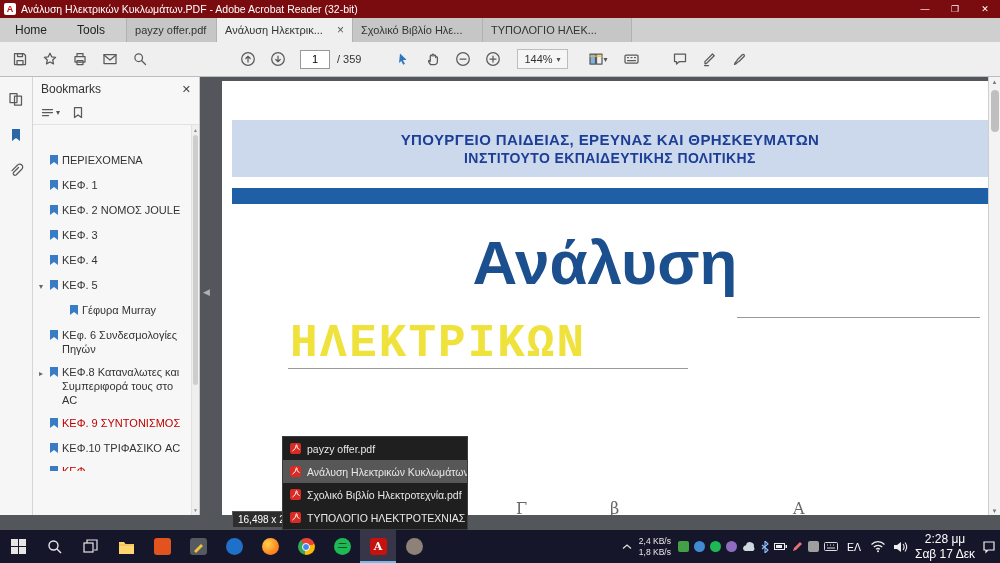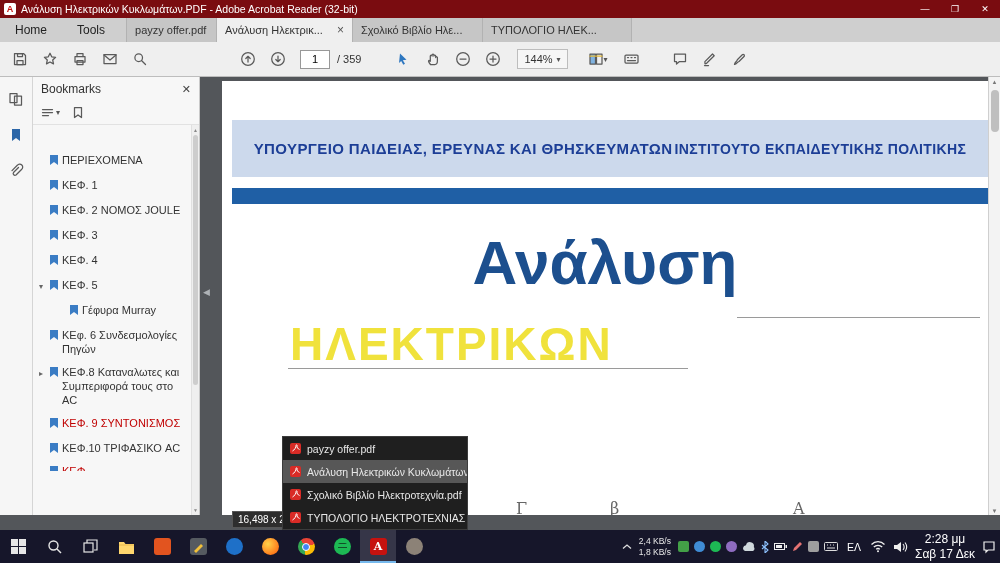--- a/index.html
+++ b/index.html
@@ -62,29 +62,29 @@
   .bm-row.red .bm-label{color:var(--bookmark-red,#c00000)}
   .bm-row.indent{padding-left:24px}
   .bm-row.clipped{height:9px;overflow:hidden;padding-top:2px}
   .bm-scroll{position:absolute;right:0;top:48px;bottom:0;width:8px;background:#efefef;border-left:1px solid #e0e0e0}
   .bm-scroll .sarr{position:absolute;left:0;width:100%;text-align:center;font-size:5px;color:#888}
   .bm-scroll .thumb{position:absolute;left:1px;top:10px;width:5px;height:250px;background:#cdcdcd;border-radius:3px}
 
   .docarea{flex:1;position:relative;background:#53565a;overflow:hidden}
   .collapse-handle{position:absolute;left:0;top:200px;width:13px;height:30px;display:flex;align-items:center;justify-content:center;color:#aeb2b6;font-size:9px;z-index:5}
   .page{position:absolute;left:22px;top:4px;right:0;bottom:0;background:#fff}
-  .band-light{position:absolute;left:10px;right:0;top:39px;height:57px;background:var(--band-light,#ccd9ec);display:flex;flex-direction:row;align-items:center;justify-content:center;gap:2px;color:#1c3e96;font-weight:bold}
+  .band-light{position:absolute;left:10px;right:0;top:39px;height:57px;background:var(--band-light,#ccd9ec);display:flex;flex-direction:column;align-items:center;justify-content:center;gap:2px;color:#1c3e96;font-weight:bold}
   .band-light .l1{font-size:15px;letter-spacing:.4px}
   .band-light .l2{font-size:14px;letter-spacing:.4px}
   .band-dark{position:absolute;left:10px;right:0;top:107px;height:16px;background:var(--band-dark,#1f5fa5)}
   .doc-title1{position:absolute;left:0;right:0;top:148px;text-align:center;font-family:Liberation Sans, sans-serif;font-weight:bold;font-size:62px;color:var(--accent-blue,#1c4f8e);line-height:1.1}
   .rule{position:absolute;height:1px;background:#9a9a9a}
   .rule1{top:236px;left:515px;right:8px}
   .rule2{top:287px;left:66px;width:400px}
-  .doc-title2{position:absolute;left:68px;top:240px;font-family:Liberation Sans, sans-serif;font-weight:bold;font-size:46px;letter-spacing:2px;color:var(--title-yellow,#f2e23c);line-height:1}
+  .doc-title2{position:absolute;left:68px;top:240px;font-family:Liberation Mono, monospace;font-weight:bold;font-size:46px;letter-spacing:2px;color:var(--title-yellow,#f2e23c);line-height:1}
   .kyk-band{position:absolute;left:0;right:0;top:298px;height:40px;background:var(--kyk-band,#3a74b0);display:flex;align-items:center;justify-content:center}
   .doc-title3{font-family:"DejaVu Serif",serif;font-weight:bold;font-size:44px;letter-spacing:1px;color:var(--kyk-text,#4e6377);line-height:1}
   .fragments{position:absolute;left:0;right:0;top:418px;height:16px;overflow:hidden;color:#666;font-family:"DejaVu Serif",serif;font-size:16px}
   .fragments span{position:absolute;top:0}
 
   .vscroll{width:12px;background:#f3f3f3;border-left:1px solid #cfcfcf;position:relative}
   .vscroll .sarr{position:absolute;left:0;width:100%;text-align:center;font-size:6px;color:#777}
   .vscroll .sarr.bottom{bottom:1px}
   .vscroll .thumb{position:absolute;left:2px;top:13px;width:8px;height:42px;background:#bfbfbf;border-radius:4px}
 

